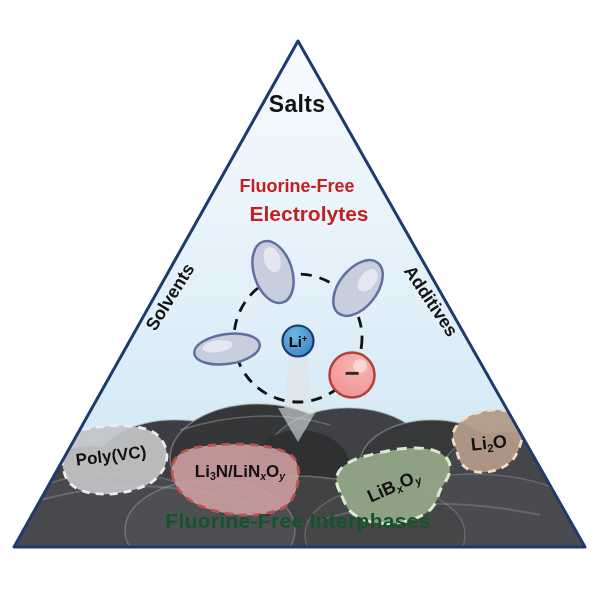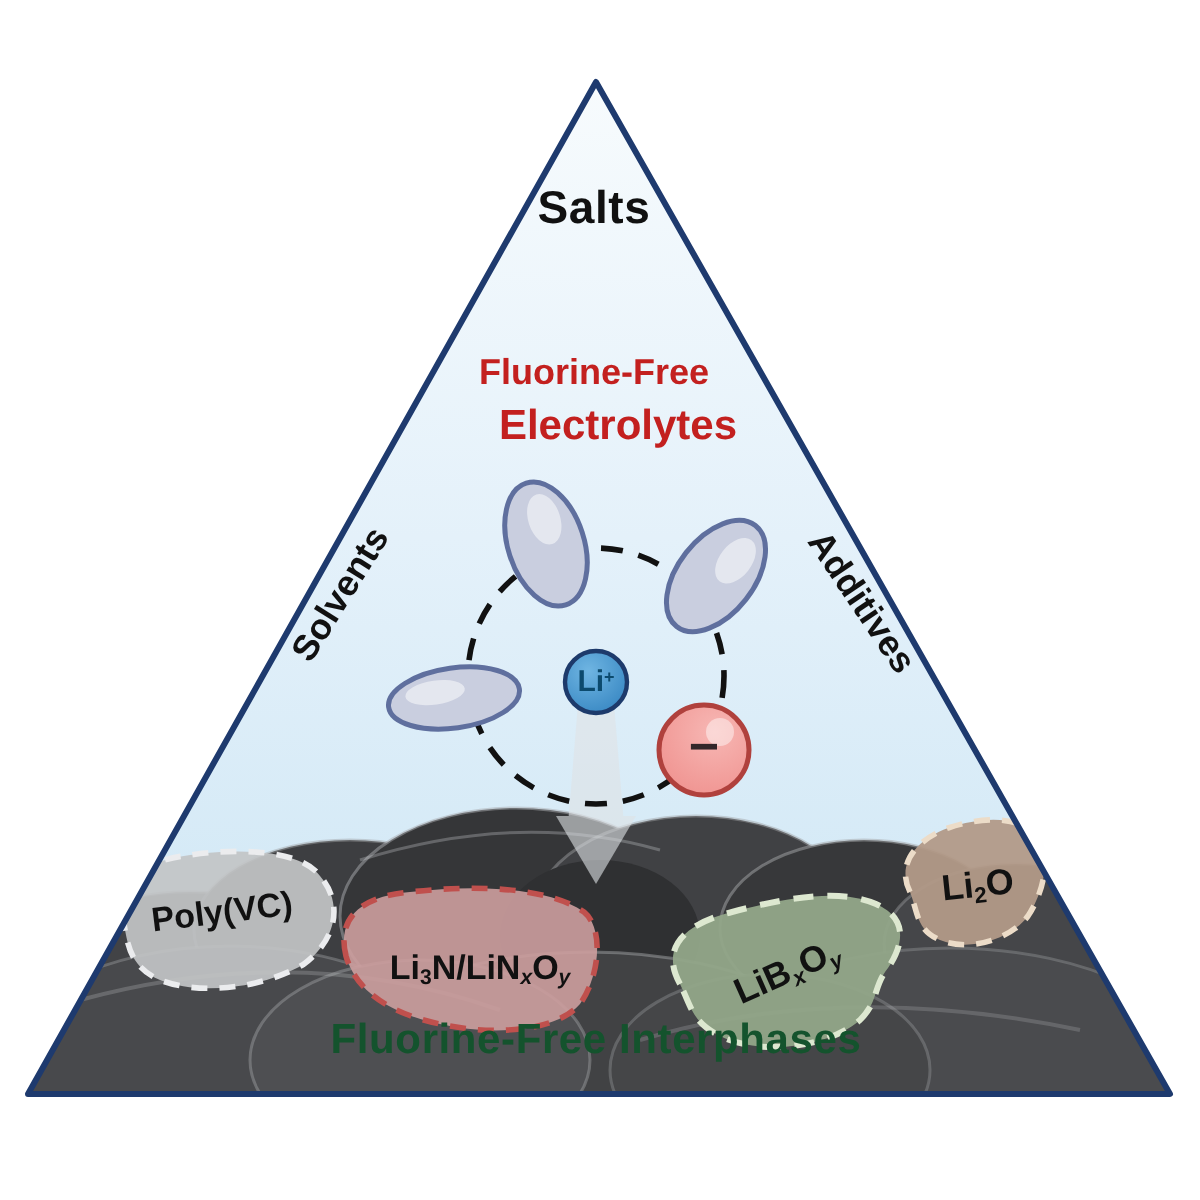--- a/index.html
+++ b/index.html
@@ -10,24 +10,24 @@
   #diagram-svg{position:absolute;left:0;top:0;}
   .lbl{
     position:absolute;transform:translate(-50%,-50%);
     font-weight:700;color:#111;white-space:nowrap;line-height:1;
   }
   .salts{left:297px;top:104px;font-size:23px;letter-spacing:.3px;}
   .title1{left:297px;top:186px;font-size:18px;color:#c3201f;}
   .title2{left:297px;top:213px;font-size:21px;color:#c3201f;margin-left:12px;}
   .solvents{left:170px;top:297px;font-size:18px;transform:translate(-50%,-50%) rotate(-58deg);}
   .additives{left:431px;top:301px;font-size:18px;transform:translate(-50%,-50%) rotate(56deg);}
-  .liion{left:298px;top:341px;font-size:15px;color:#0c4a6e;}
+  .liion{left:298px;top:341px;font-size:15px;color:#000000;}
   .anion{left:352px;top:373px;font-size:26px;color:#33272a;}
   .polyvc{left:111px;top:456px;font-size:17px;transform:translate(-50%,-50%) rotate(-7deg);}
-  .li3n{left:240px;top:485px;font-size:17px;}
+  .li3n{left:240px;top:472px;font-size:17px;}
   .libxoy{left:394px;top:487px;font-size:18px;transform:translate(-50%,-50%) rotate(-24deg);}
   .li2o{left:489px;top:444px;font-size:18px;transform:translate(-50%,-50%) rotate(-6deg);}
   .interphases{left:298px;top:520px;font-size:21px;color:#14532d;letter-spacing:.3px;}
   .s{font-size:.62em;vertical-align:-0.28em;}
   .it{font-style:italic;}
   .p{font-size:.6em;vertical-align:.45em;}
 </style>
 </head>
 <body>
 

